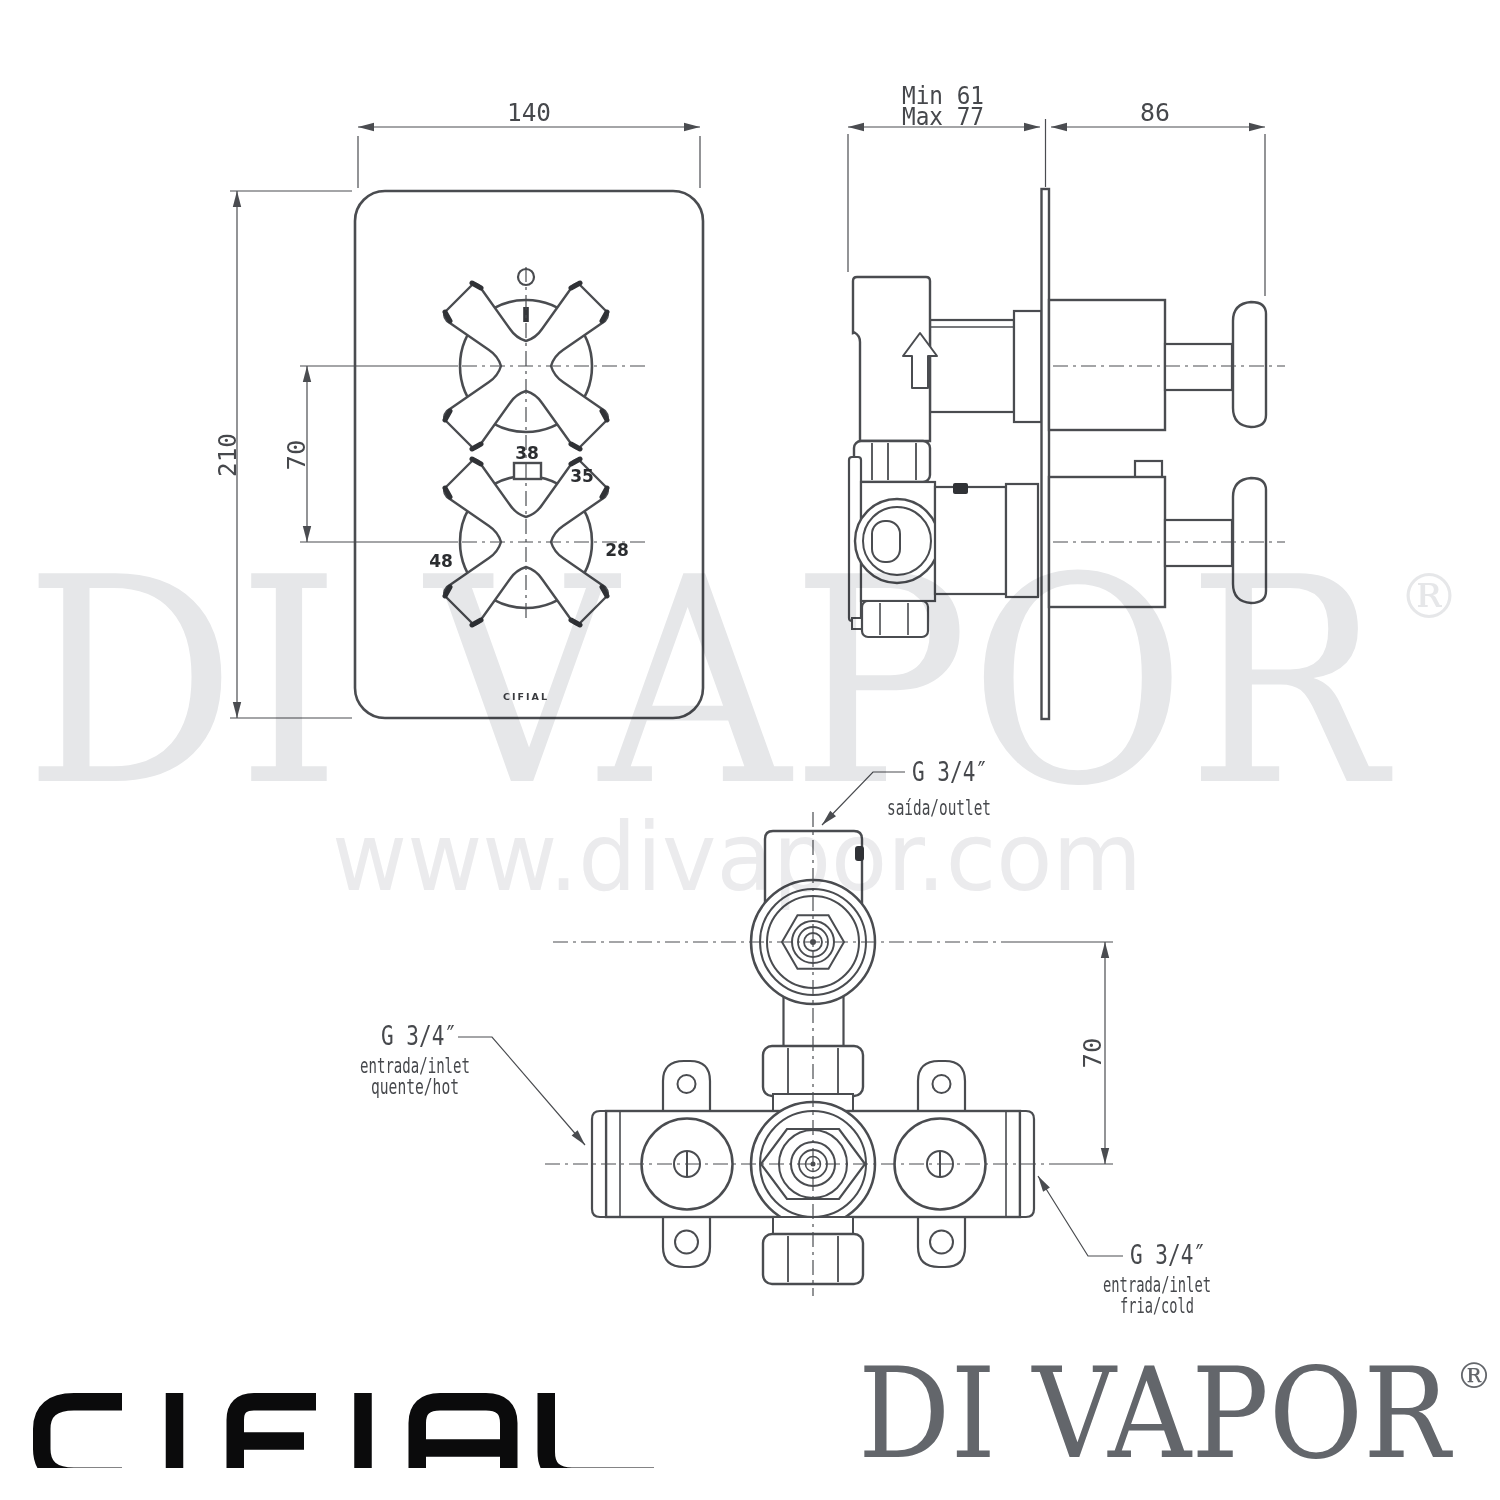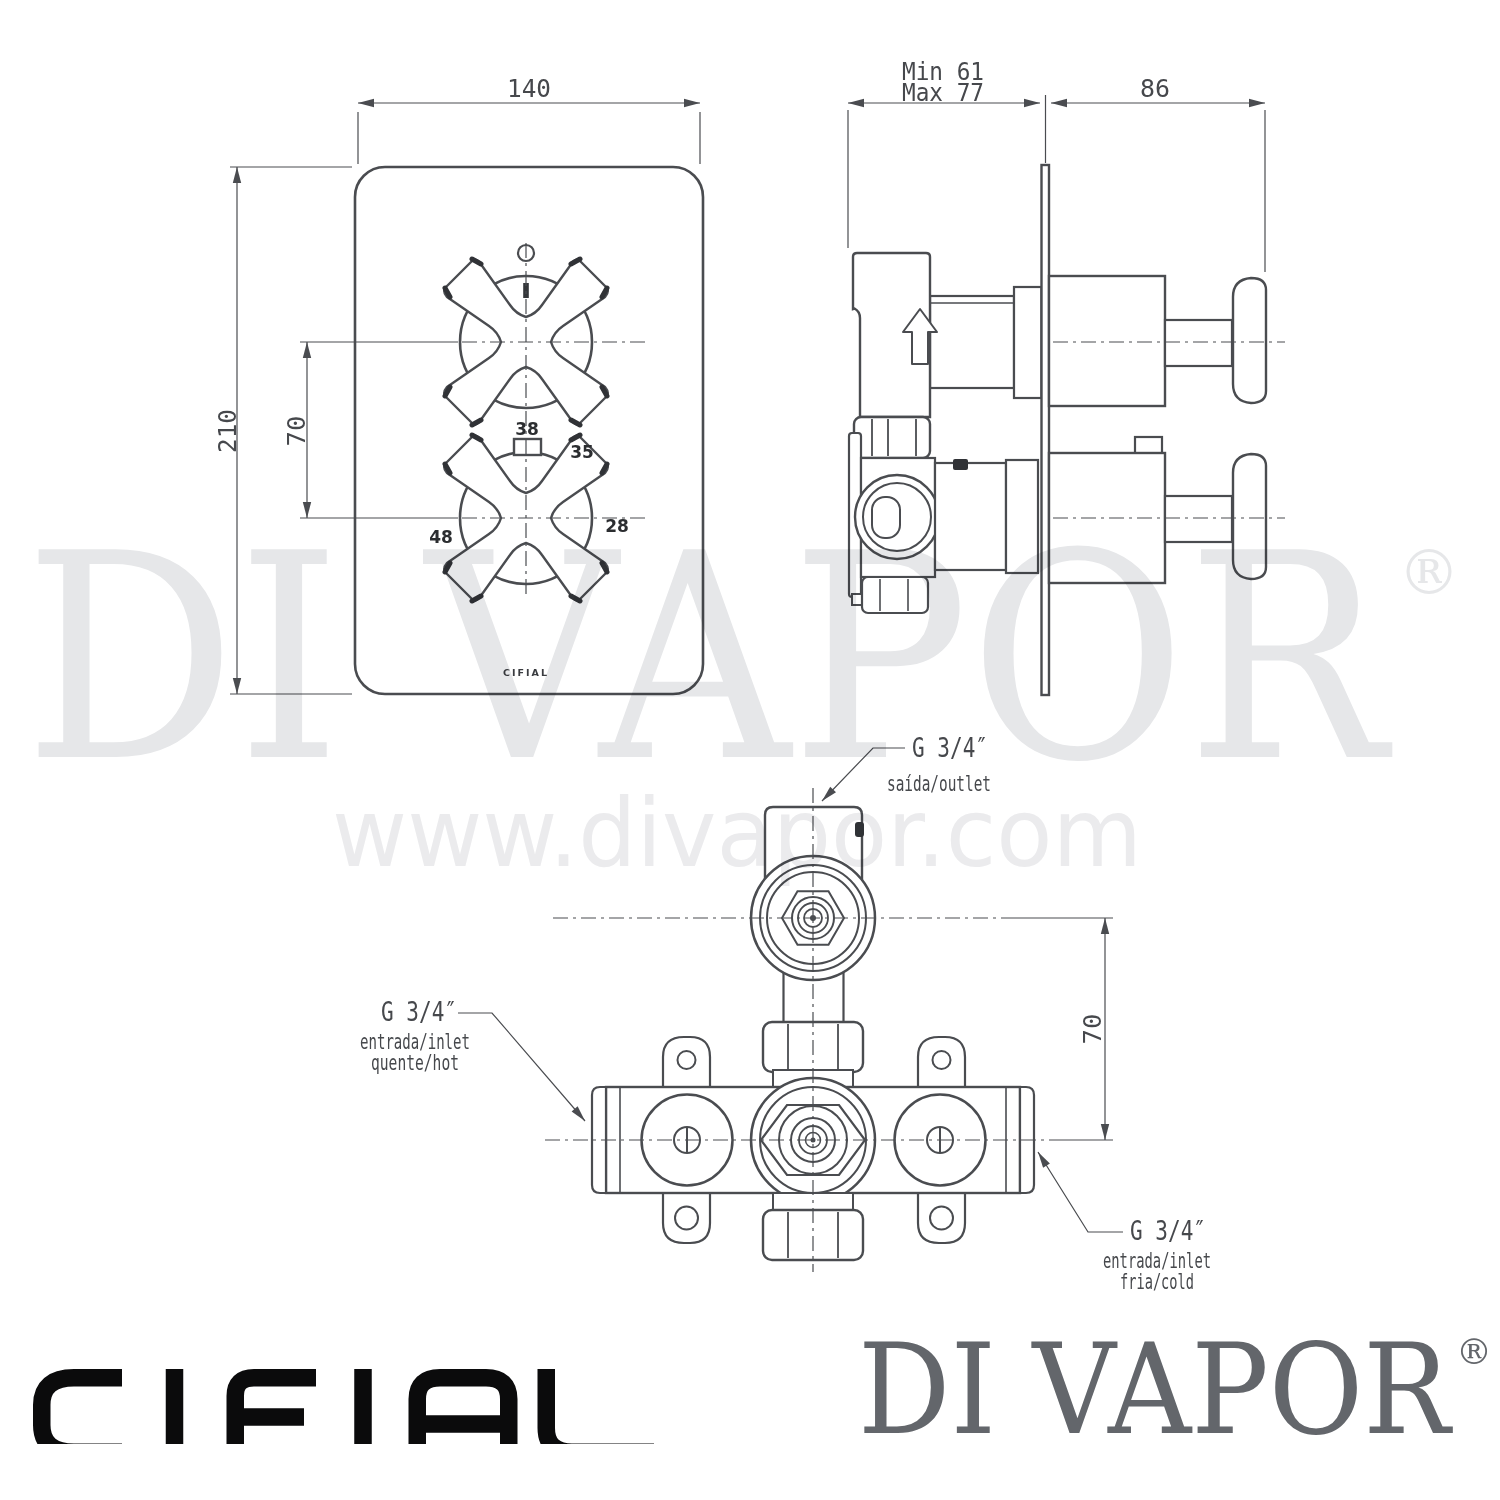--- a/index.html
+++ b/index.html
@@ -1,17 +1,17 @@
 <!DOCTYPE html>
 <html><head>
 <meta charset="utf-8">
 <style>
   html,body{margin:0;padding:0;background:#ffffff;}
   .stage{position:relative;width:1500px;height:1444px;background:#ffffff;overflow:hidden;
-         font-family:"DejaVu Sans", sans-serif;}
+         font-family:"DejaVu Sans", sans-serif;margin-top:24px;}
   .stage svg{position:absolute;left:0;top:0;}
   .wm-layer{position:absolute;left:0;top:0;width:1500px;height:1500px;
             mix-blend-mode:multiply;pointer-events:none;}
   text{user-select:none;}
 </style>
 </head>
 <body>
 
 <div class="stage">
 

